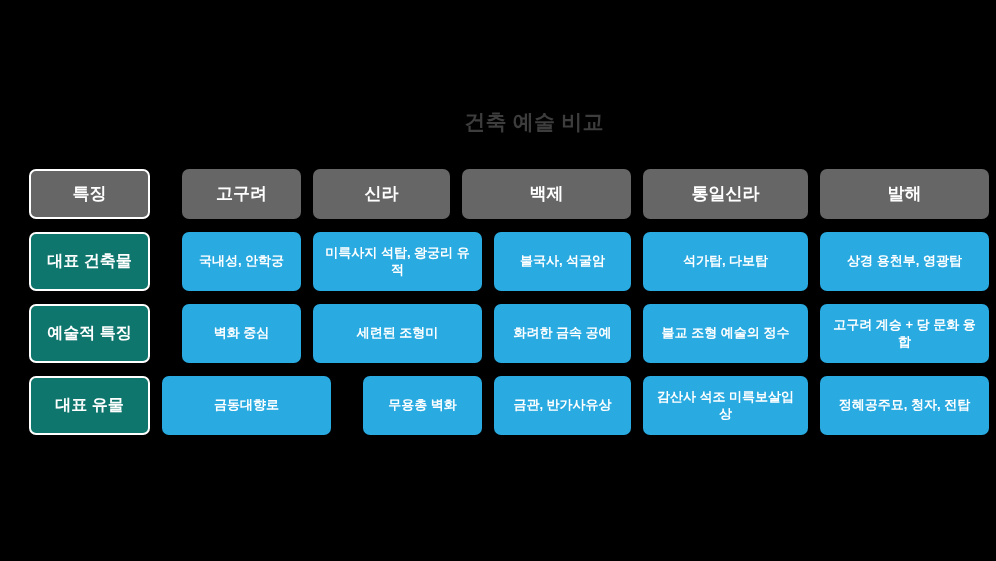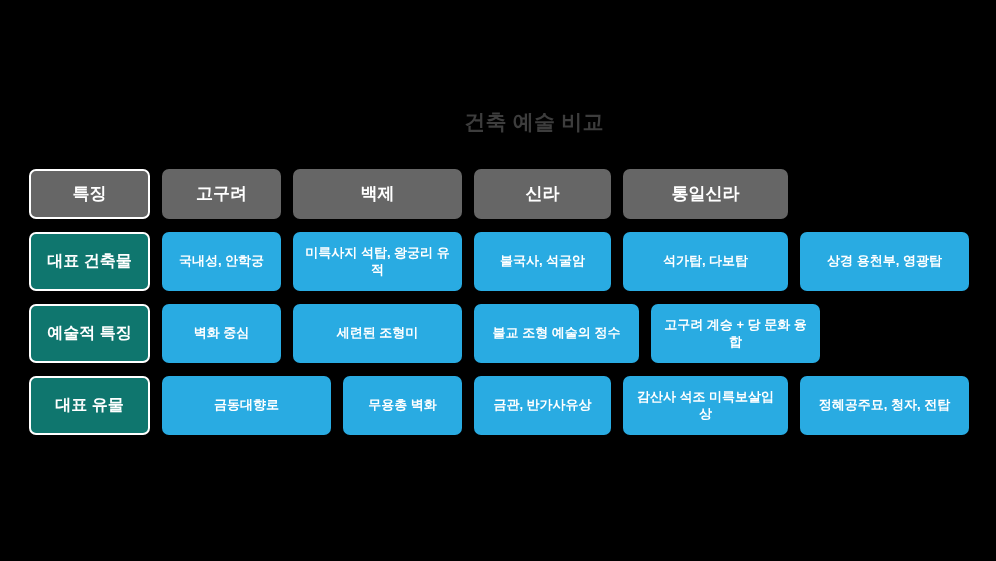--- a/index.html
+++ b/index.html
@@ -61,21 +61,21 @@
     text-align: center;
     border-radius: 7px;
     color: #ffffff;
     padding: 7px 8px;
     line-height: 1.28;
     overflow: hidden;
   }
 
   
   .c0 { flex: 0 0 121px; }
-  .c1 { flex: 0 0 119px; }
+  .c1 { flex: 0 0 119px; margin-left: 20px; }
   .c2 { flex: 0 0 169px; }
   .c3 { flex: 0 0 137px; }
   .c4 { flex: 0 0 165px; }
   .c5 { flex: 0 0 169px; }
 
   .row-header .cell {
     height: 50px;
     background: #666666;
     font-size: 17px;
     font-weight: 700;
@@ -103,38 +103,40 @@
 
 <div class="slide">
 
   <div class="slide-title">건축 예술 비교</div>
 
   <div class="table">
 
     <div class="row row-header">
       <div class="cell c0">특징</div>
       <div class="cell c1">고구려</div>
+      <div class="cell c3">신라</div>
       <div class="cell c2">백제</div>
-      <div class="cell c3">신라</div>
       <div class="cell c4">통일신라</div>
+      <div class="cell c5">발해</div>
     </div>
 
     <div class="row row-body">
       <div class="cell c0">대표 건축물</div>
       <div class="cell c1">국내성, 안학궁</div>
       <div class="cell c2">미륵사지 석탑, 왕궁리 유적</div>
       <div class="cell c3">불국사, 석굴암</div>
       <div class="cell c4">석가탑, 다보탑</div>
       <div class="cell c5">상경 용천부, 영광탑</div>
     </div>
 
     <div class="row row-body">
       <div class="cell c0">예술적 특징</div>
       <div class="cell c1">벽화 중심</div>
       <div class="cell c2">세련된 조형미</div>
+      <div class="cell c3">화려한 금속 공예</div>
       <div class="cell c4">불교 조형 예술의 정수</div>
       <div class="cell c5">고구려 계승 + 당 문화 융합</div>
     </div>
 
     <div class="row row-body">
       <div class="cell c0">대표 유물</div>
       <div class="cell c2">금동대향로</div>
       <div class="cell c1">무용총 벽화</div>
       <div class="cell c3">금관, 반가사유상</div>
       <div class="cell c4">감산사 석조 미륵보살입상</div>

